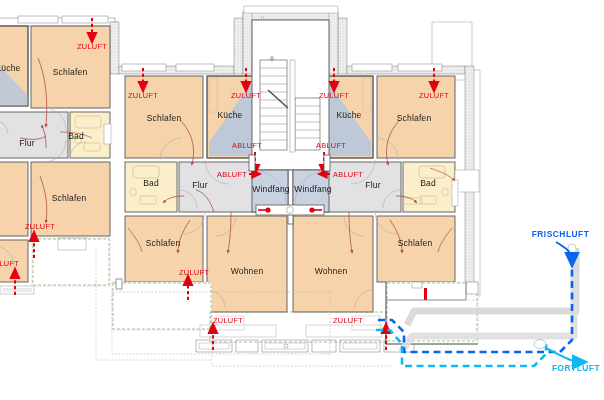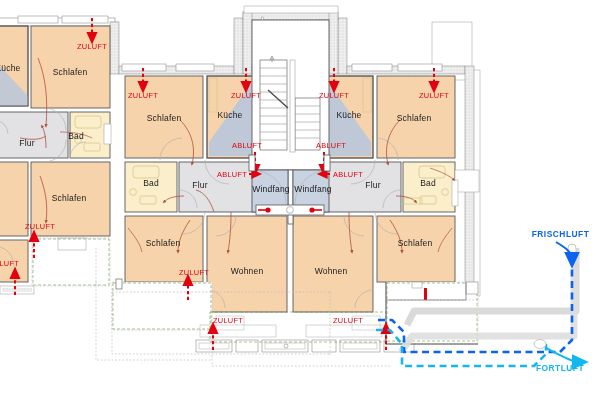--- a/index.html
+++ b/index.html
@@ -387,16 +387,16 @@
     <div class="airlabel" style="left:228px;top:320px;">ZULUFT</div>
     <div class="airlabel" style="left:348px;top:320px;">ZULUFT</div>
     <div class="airlabel" style="left:247px;top:145px;">ABLUFT</div>
     <div class="airlabel" style="left:232px;top:174px;">ABLUFT</div>
     <div class="airlabel" style="left:331px;top:145px;">ABLUFT</div>
     <div class="airlabel" style="left:348px;top:174px;">ABLUFT</div>
   </div>
 
   <div>
     <div class="duct-label frisch" style="left:556px;top:234px;">FRISCHLUFT</div>
-    <div class="duct-label fort" style="left:560px;top:368px;">FORTLUFT</div>
+    <div class="duct-label fort" style="left:576px;top:368px;">FORTLUFT</div>
   </div>
 
 </div>
 
 </body></html>

